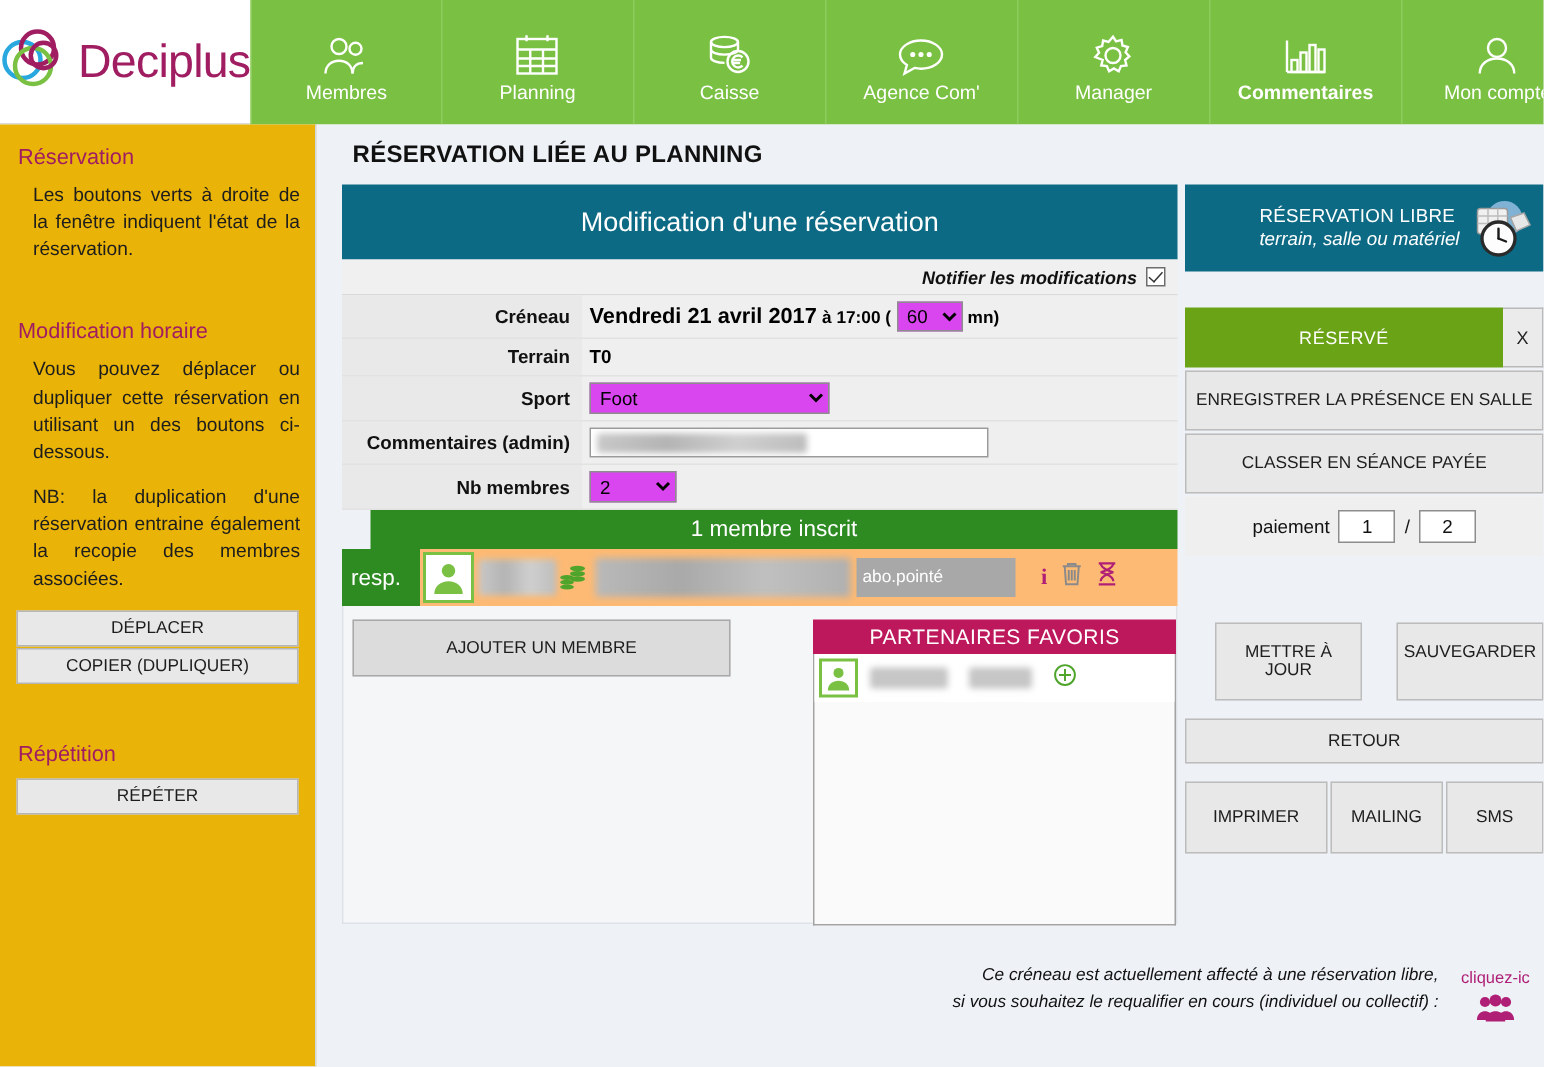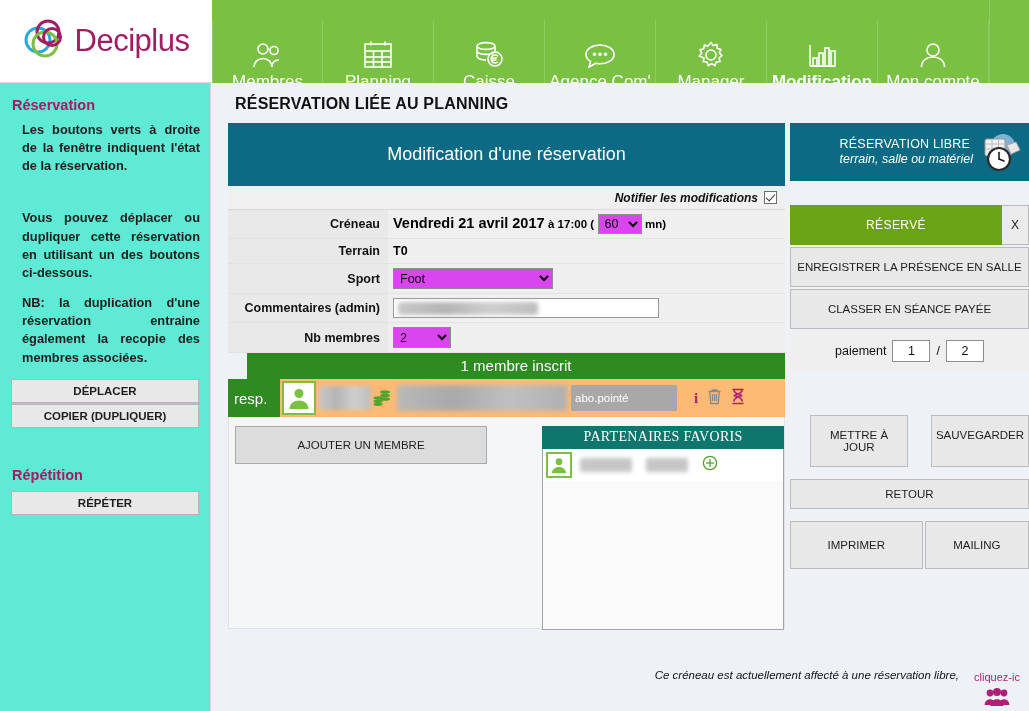--- a/index.html
+++ b/index.html
@@ -16,40 +16,38 @@
   .topbar { display: flex; height: 83px; background: #ffffff; }
   .logo-zone {
     width: 212px; height: 83px; background: #fff;
     display: flex; align-items: center; justify-content: center;
     border-bottom: 1px solid #dadada;
   }
   .logo-mark { width: 46px; height: 46px; position: relative; margin-right: 6px; }
   .logo-text { font-size: 31px; color: #a01d62; letter-spacing: -0.5px; font-weight: 400; }
   .nav-zone { flex: 1; background: #7ac143; display: flex; height: 83px; }
   .nav-item {
-    flex: 0 0 auto; width: 111px; height: 83px;
+    flex: 0 0 auto; width: 128px; height: 83px;
     display: flex; flex-direction: column; align-items: center; justify-content: center;
-    color: #ffffff; font-size: 17px; cursor: pointer;
+    color: #ffffff; font-size: 13px; cursor: pointer;
     border-right: 1px solid #8fcc60;
-    margin-top: 20px;
   }
   .nav-item:first-child { border-left: 1px solid #8fcc60; }
   .nav-item.active { font-weight: bold; }
   .nav-item .ico { height: 36px; display: flex; align-items: flex-end; justify-content: center; margin-bottom: 3px; }
   .nav-item .lbl { line-height: 1; }
   .nav-filler { flex: 1; height: 83px; border-left: 1px solid #8fcc60; }
 
   
   .body-row { display: flex; height: 628px; }
 
   
   .sidebar {
-    width: 212px; background: #5eead4; border-right: 1px solid #cfd6dd;
+    width: 212px; background: #eab308; border-right: 1px solid #cfd6dd;
     padding: 10px 8px 0 8px;
-    font-weight: bold;
   }
   .side-head { color: #a01d62; font-size: 14.5px; margin: 4px 0 8px 4px; }
   .side-p {
     font-size: 12.8px; color: #1d1d1d; text-align: justify;
     margin: 0 2px 12px 14px; line-height: 1.42;
   }
   .side-btn {
     display: block; width: 188px; margin: 0 auto 1px auto;
     background: #e8e8e8; border: 1px solid #b6b6b6;
     font-size: 11.5px; color: #1d1d1d; text-align: center;
@@ -63,21 +61,21 @@
     font-size: 16px; font-weight: bold; color: #111; letter-spacing: 0.2px;
     padding: 12px 0 10px 24px;
   }
 
   .panels { display: flex; padding: 0 0 0 17px; }
   .panel-left { width: 557px; }
   .panel-right { width: 239px; margin-left: 5px; }
 
   
   .teal-banner {
-    height: 63px; background: #0d6a84; color: #fff;
+    height: 50px; background: #0d6a84; color: #fff;
     display: flex; align-items: center; justify-content: center;
     font-size: 18px;
     text-align: center;
   }
   .teal-free {
     height: 58px; background: #0d6a84; color: #fff;
     display: flex; align-items: center; justify-content: flex-end;
     padding-right: 6px; gap: 8px;
   }
   .teal-free .tf-text { line-height: 1.18; }
@@ -163,21 +161,21 @@
   .ico-i { font-size: 15px; font-weight: bold; color: #b01f76; font-family: "Liberation Serif", serif; }
 
   
   .lower { display: flex; background: #f5f6f8; border: 1px solid #dfe3e8; border-top: none; height: 212px; gap: 24px; }
   .lower-left { width: 302px; padding: 9px 8px 0 6px; }
   .add-member-btn {
     width: 252px; background: #dcdcdc; border: 1px solid #a9a9a9;
     font-size: 11.5px; color: #1d1d1d; text-align: center; padding: 12px 0; cursor: pointer;
   }
   .lower-right { width: 253px; margin: 9px 0 0 0; }
-  .fav-head { background: #0f766e; color: #fff; text-align: center; font-size: 14px; padding: 3px 0 4px 0; letter-spacing: .3px; font-family: Liberation Serif, serif; }
+  .fav-head { background: #be185d; color: #fff; text-align: center; font-size: 14px; padding: 3px 0 4px 0; letter-spacing: .3px; }
   .fav-body { background: #fafafa; border: 1px solid #a3a3a3; border-top: none; height: 181px; }
   .fav-row { display: flex; align-items: center; background: #fff; height: 32px; padding-left: 3px; }
   .fav-avatar {
     width: 26px; height: 26px; border: 2px solid #7ac143; background: #fff;
     display: flex; align-items: center; justify-content: center; flex: 0 0 26px;
   }
   .fav-n1 { width: 52px; height: 14px; margin-left: 8px; background: #c6c6c6; filter: blur(2.3px); border-radius: 2px; }
   .fav-n2 { width: 42px; height: 14px; margin-left: 14px; background: #c6c6c6; filter: blur(2.3px); border-radius: 2px; }
   .fav-plus { margin-left: 14px; }
   .status-row { display: flex; margin-bottom: 0; }
@@ -207,21 +205,21 @@
   }
   .rp-gap { height: 44px; }
   .rp-two { display: flex; gap: 3px; }
   .rp-two .rp-btn { margin-top: 0; margin-left: 20px; }
   .rp-three { display: flex; gap: 2px; margin-top: 12px; }
   .rp-three .rp-btn { margin-top: 0; padding: 17px 2px; }
   .rp-retour { margin-top: 12px; padding: 8px 0; }
 
   
   .footer-note {
-    position: absolute; right: 4px; bottom: 0;
+    position: absolute; right: 4px; bottom: 24px;
     display: flex; align-items: flex-start; gap: 10px;
   }
   .fn-text { font-size: 11.5px; font-style: italic; color: #111; text-align: right; line-height: 1.55; }
   .fn-right { text-align: center; width: 56px; overflow: hidden; }
   .fn-click { font-size: 11px; color: #b01f76; white-space: nowrap; }
   .fn-ico { margin-top: 2px; }
 </style>
 </head>
 <body>
 
@@ -322,21 +320,21 @@
               <g fill="none" stroke="#fff" stroke-width="1.6">
             <line x1="4" y1="3" x2="4" y2="24"></line>
                 <line x1="4" y1="24" x2="29" y2="24"></line>
             <rect x="7" y="16" width="4" height="8"></rect>
                 <rect x="13" y="11" width="4" height="13"></rect>
             <rect x="19" y="6" width="4" height="18"></rect>
                 <rect x="25" y="9" width="4" height="15"></rect>
               </g>
             </svg>
         </span>
-        <span class="lbl">Modification</span>
+        <span class="lbl">Commentaires</span>
       </div>
 
       <div class="nav-item">
         <span class="ico">
           <svg width="30" height="28" viewBox="0 0 30 28">
               <g fill="none" stroke="#fff" stroke-width="1.6">
             <circle cx="15" cy="8" r="6"></circle>
                 <path d="M3.5 25c0-6.3 5.1-10 11.5-10s11.5 3.7 11.5 10"></path>
               </g>
             </svg>
@@ -347,20 +345,21 @@
       <div class="nav-filler"></div>
     </div>
   </div>
 
   <div class="body-row">
 
     <div class="sidebar">
       <div class="side-head">Réservation</div>
       <div class="side-p">Les boutons verts à droite de la fenêtre indiquent l'état de la réservation.</div>
       <div style="height:22px"></div>
+      <div class="side-head">Modification horaire</div>
       <div class="side-p">Vous pouvez déplacer ou dupliquer cette réservation en utilisant un des boutons ci-dessous.</div>
       <div class="side-p">NB: la duplication d'une réservation entraine également la recopie des membres associées.</div>
       <div class="side-btn">DÉPLACER</div>
       <div class="side-btn">COPIER (DUPLIQUER)</div>
       <div class="side-gap"></div>
       <div class="side-head">Répétition</div>
       <div class="side-btn">RÉPÉTER</div>
     </div>
 
     <div class="main">
@@ -555,27 +554,29 @@
           <div class="rp-two">
             <div class="rp-btn">METTRE À JOUR</div>
             <div class="rp-btn">SAUVEGARDER</div>
           </div>
 
           <div class="rp-btn rp-retour">RETOUR</div>
 
           <div class="rp-three">
             <div class="rp-btn" style="flex:1.35">IMPRIMER</div>
             <div class="rp-btn" style="flex:1.05">MAILING</div>
+            <div class="rp-btn" style="flex:0.9">SMS</div>
           </div>
         </div>
       </div>
 
       <div class="footer-note">
         <span class="fn-text">
           <span style="display:block">Ce créneau est actuellement affecté à une réservation libre,</span>
+          <span style="display:block">si vous souhaitez le requalifier en cours (individuel ou collectif) :</span>
         </span>
         <span class="fn-right">
           <span class="fn-click">cliquez-ic</span>
           <span class="fn-ico" style="display:block">
             <svg width="26" height="20" viewBox="0 0 26 20">
                 <g fill="#b01f76">
               <circle cx="6" cy="6" r="3.4"></circle>
                   <circle cx="20" cy="6" r="3.4"></circle>
                   <circle cx="13" cy="5" r="4"></circle>
               <path d="M0.6 18c0-3.6 2.4-5.8 5.4-5.8s5.4 2.2 5.4 5.8z"></path>

